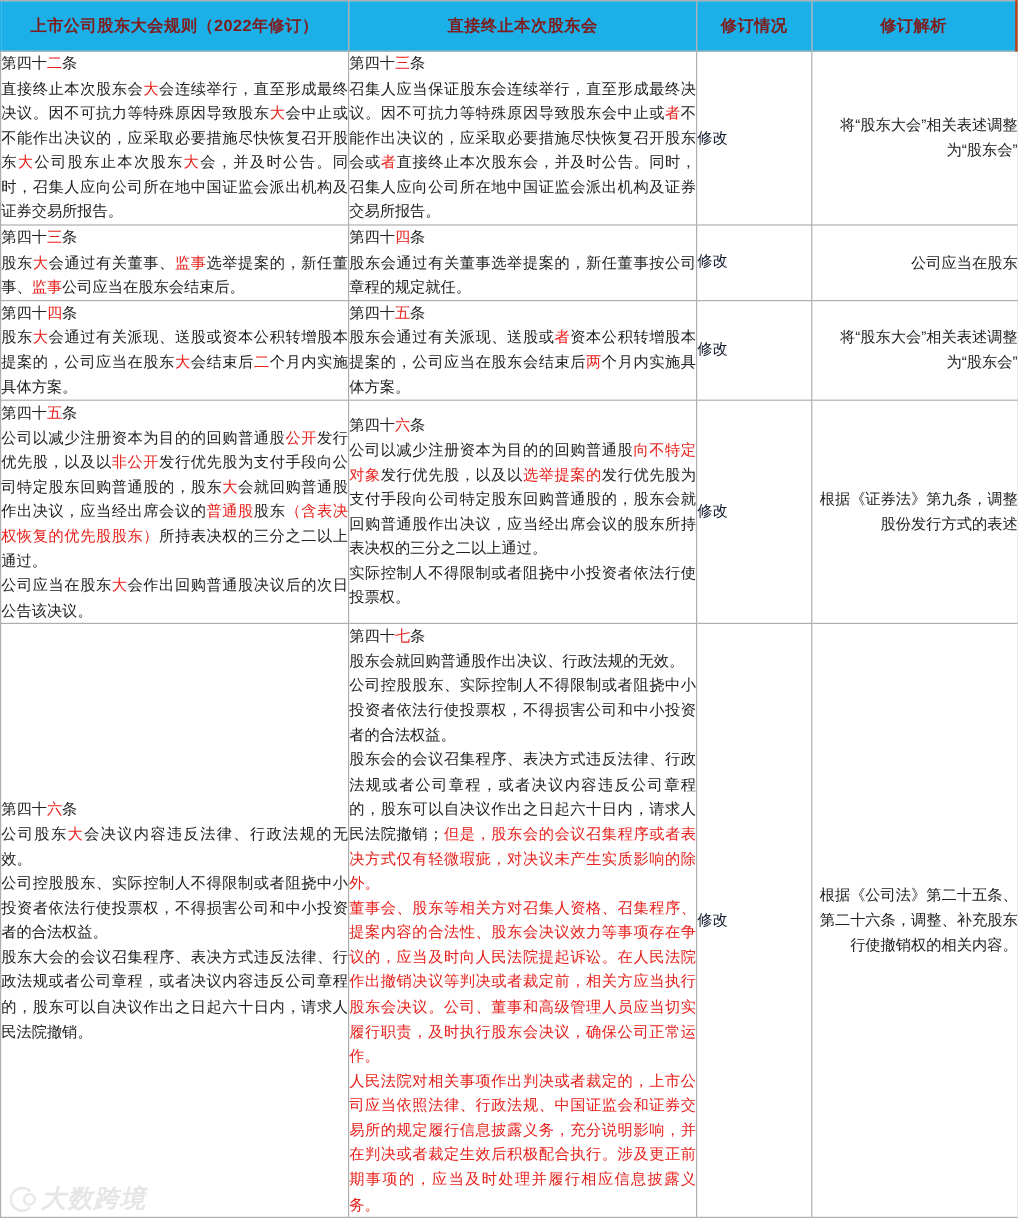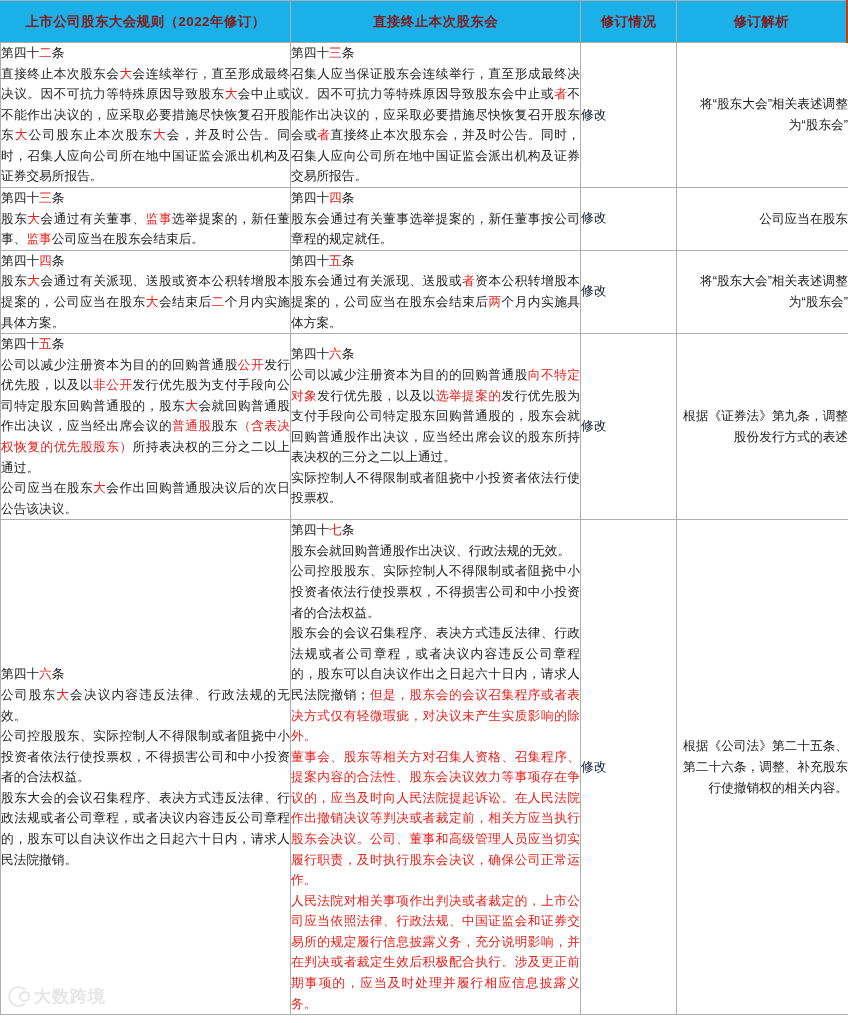--- a/index.html
+++ b/index.html
@@ -90,24 +90,25 @@
   }
   .wm-logo::after {
     content: "";
     position: absolute;
     right: -3px; top: 3px;
     width: 7px; height: 7px;
     border: 2px solid #c9c9c9;
     border-radius: 50%;
   }
   .wm-text {
-    font-size: 17px;
+    font-size: 21px;
     font-weight: bold;
     color: #c4c4c4;
     letter-spacing: 1px;
+    font-style: italic;
   }
 </style>
 </head>
 <body>
 
 <table class="cmp">
   <colgroup>
     <col class="col-old">
       <col class="col-new">
       <col class="col-stat">

